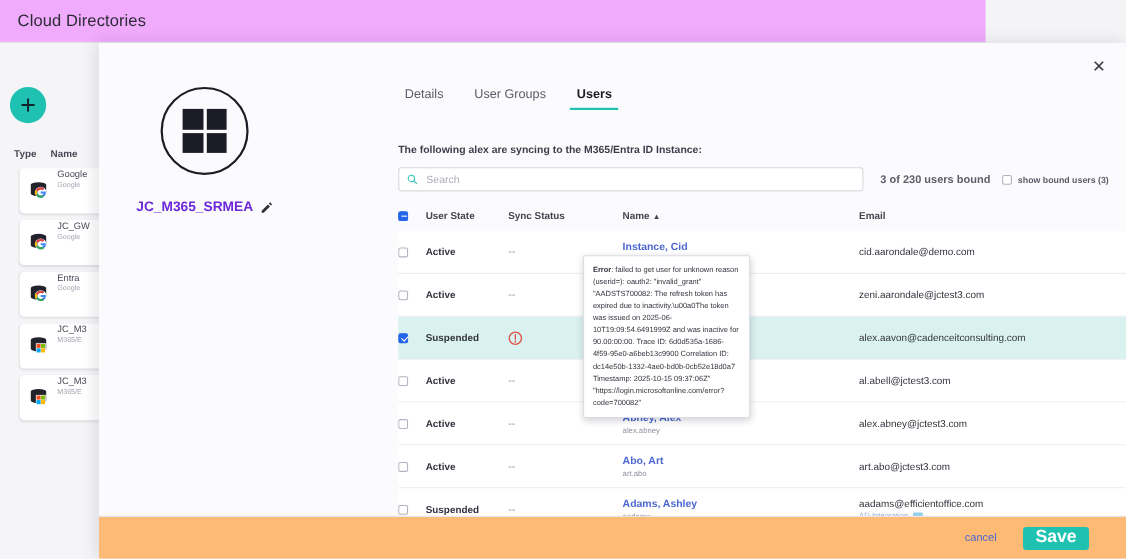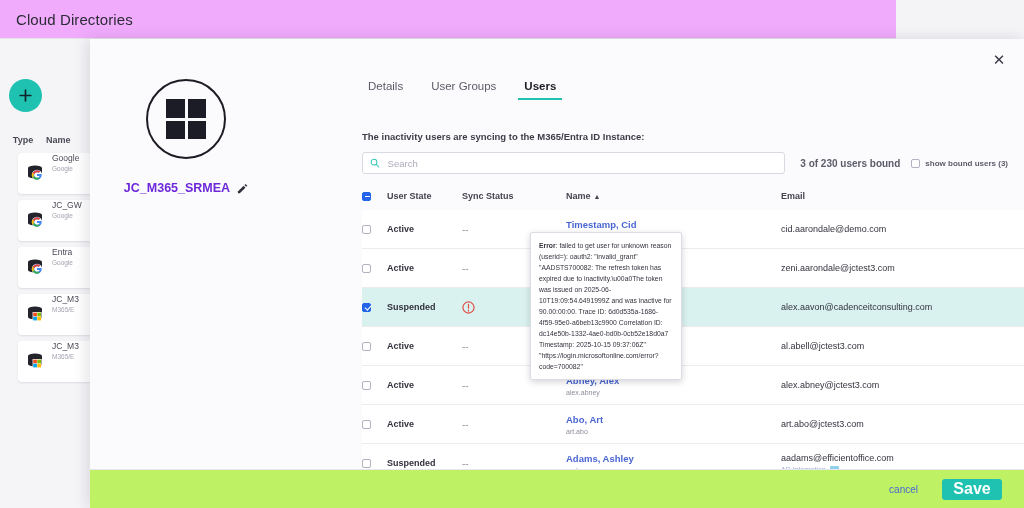--- a/index.html
+++ b/index.html
@@ -154,22 +154,22 @@
     background:#ffffff; border:1px solid #dcdce4; border-radius:2px;
     box-shadow:0 2px 7px rgba(20,20,40,.18);
     padding:7px 8px; font-size:6.8px; line-height:1.62; color:#33333e;
     z-index:40; word-break:break-word;
   }
   .tooltip b { font-weight:bold; }
 
   
   .footer {
     position:absolute; left:0; bottom:0; width:934px; height:39px;
-    background:#bef264; border-top:1px solid #e6e6ec;
-    display:flex; align-items:center; justify-content:flex-end; padding-right:22px; gap:18px;
+    background:#fdba74; border-top:1px solid #e6e6ec;
+    display:flex; align-items:center; justify-content:flex-end; padding-right:34px; gap:18px;
   }
   .btn-cancel {
     background:none; border:none; font-size:10px; color:#4a66d0; cursor:pointer;
     font-family:inherit;
   }
   .btn-save {
     background:#1fc2b1; border:none; color:#ffffff; font-size:16px; font-weight:bold;
     width:60px; height:21px; border-radius:3px; cursor:pointer; font-family:inherit;
   }
 </style>
@@ -313,21 +313,21 @@
     </div>
 
     <div class="content">
 
       <div class="tabs">
         <button class="tab">Details</button>
         <button class="tab">User Groups</button>
         <button class="tab active">Users</button>
       </div>
 
-      <div class="sync-note">The inactivity users are syncing to the M365/Entra ID Instance:</div>
+      <div class="sync-note">The following alex are syncing to the M365/Entra ID Instance:</div>
 
       <div class="searchrow">
         <div class="searchbox">
           <svg width="10" height="10" viewBox="0 0 12 12">
             <circle cx="5" cy="5" r="3.6" fill="none" stroke="#3cc8bb" stroke-width="1.3"></circle>
             <path d="M7.8 7.8l3 3" stroke="#3cc8bb" stroke-width="1.3" stroke-linecap="round"></path>
           </svg>
           <input type="text" placeholder="Search" style="">
         </div>
         <div class="bound-info">3 of 230 users bound</div>
@@ -354,21 +354,21 @@
 
           <div class="trow">
             <div class="c-cb">
                 <span class="cbox"></span>
               </div>
             <div class="c-state">Active</div>
             <div class="c-sync">
                 <span>--</span>
               </div>
             <div class="c-name">
-              <div class="nm-main">Timestamp, Cid</div>
+              <div class="nm-main">Instance, Cid</div>
               <div class="nm-sub">cid.aarondale</div>
             </div>
             <div class="c-mail">
               <div class="em-main">cid.aarondale@demo.com</div>
             </div>
           </div>
 
           <div class="trow">
             <div class="c-cb">
                 <span class="cbox"></span>

